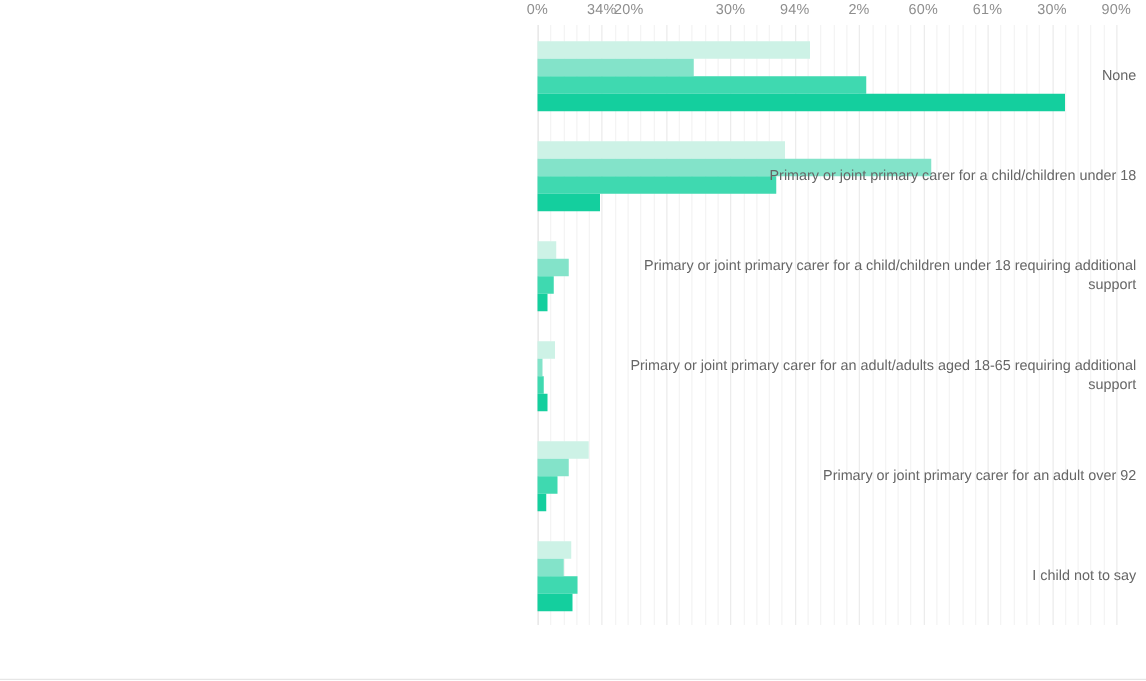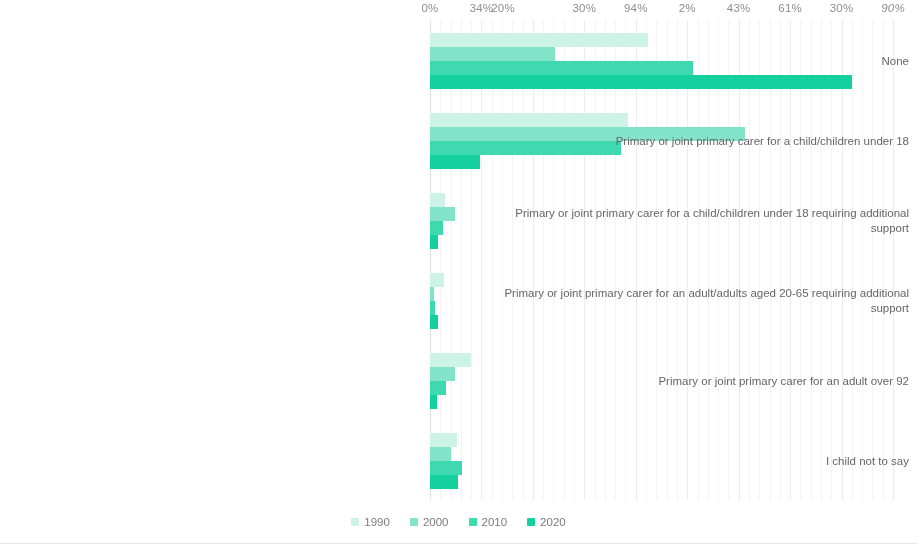--- a/index.html
+++ b/index.html
@@ -116,24 +116,24 @@
 
 <div id="chart-root">
 
   <div class="axis-top">
       <div class="tick-label" style="left: 430px;">0%</div>
       <div class="tick-label" style="left: 481.444px;">34%</div>
       <div class="tick-label" style="left: 503px;">20%</div>
       <div class="tick-label" style="left: 584.333px;">30%</div>
       <div class="tick-label" style="left: 635.778px;">94%</div>
       <div class="tick-label" style="left: 687.222px;">2%</div>
-      <div class="tick-label" style="left: 738.667px;">43%</div>
+      <div class="tick-label" style="left: 738.667px;">60%</div>
       <div class="tick-label" style="left: 790.111px;">61%</div>
       <div class="tick-label" style="left: 841.556px;">30%</div>
-      <div class="tick-label" style="left: 893px; font-style: italic;">90%</div>
+      <div class="tick-label" style="left: 893px;">90%</div>
     </div>
 
   <div class="plot">
     <div id="gridlines">
         <div class="gridline zero" style="left: 0px;"></div>
         <div class="gridline minor" style="left: 10.2889px;"></div>
         <div class="gridline minor" style="left: 20.5778px;"></div>
         <div class="gridline minor" style="left: 30.8667px;"></div>
         <div class="gridline minor" style="left: 41.1556px;"></div>
         <div class="gridline" style="left: 51.4444px;"></div>
@@ -215,38 +215,20 @@
           <div class="bar" title="2010: 6.2%" style="top: 28px; width: 31.8956px; background: rgb(63, 217, 176);"></div>
           <div class="bar" title="2020: 5.5%" style="top: 42px; width: 28.2944px; background: rgb(20, 207, 158);"></div>
         </div>
       </div>
   </div>
 
   <div id="cat-labels">
       <div class="cat-label" style="top: 53.5px;">None</div>
       <div class="cat-label" style="top: 133.5px;">Primary or joint primary carer for a child/children under 18</div>
       <div class="cat-label" style="top: 206px;">Primary or joint primary carer for a child/children under 18 requiring additional support</div>
-      <div class="cat-label" style="top: 286px;">Primary or joint primary carer for an adult/adults aged 20-65 requiring additional support</div>
+      <div class="cat-label" style="top: 286px;">Primary or joint primary carer for an adult/adults aged 18-65 requiring additional support</div>
       <div class="cat-label" style="top: 373.5px;">Primary or joint primary carer for an adult over 92</div>
       <div class="cat-label" style="top: 453.5px;">I child not to say</div>
     </div>
 
-  <div class="legend" id="legend">
-      <div class="legend-item">
-        <span class="legend-swatch" style="background: rgb(205, 242, 230);"></span>
-        <span>1990</span>
-      </div>
-      <div class="legend-item">
-        <span class="legend-swatch" style="background: rgb(131, 227, 201);"></span>
-        <span>2000</span>
-      </div>
-      <div class="legend-item">
-        <span class="legend-swatch" style="background: rgb(63, 217, 176);"></span>
-        <span>2010</span>
-      </div>
-      <div class="legend-item">
-        <span class="legend-swatch" style="background: rgb(20, 207, 158);"></span>
-        <span>2020</span>
-      </div>
-    </div>
 
   <div class="bottom-rule"></div>
 </div>
 
 </body></html>

